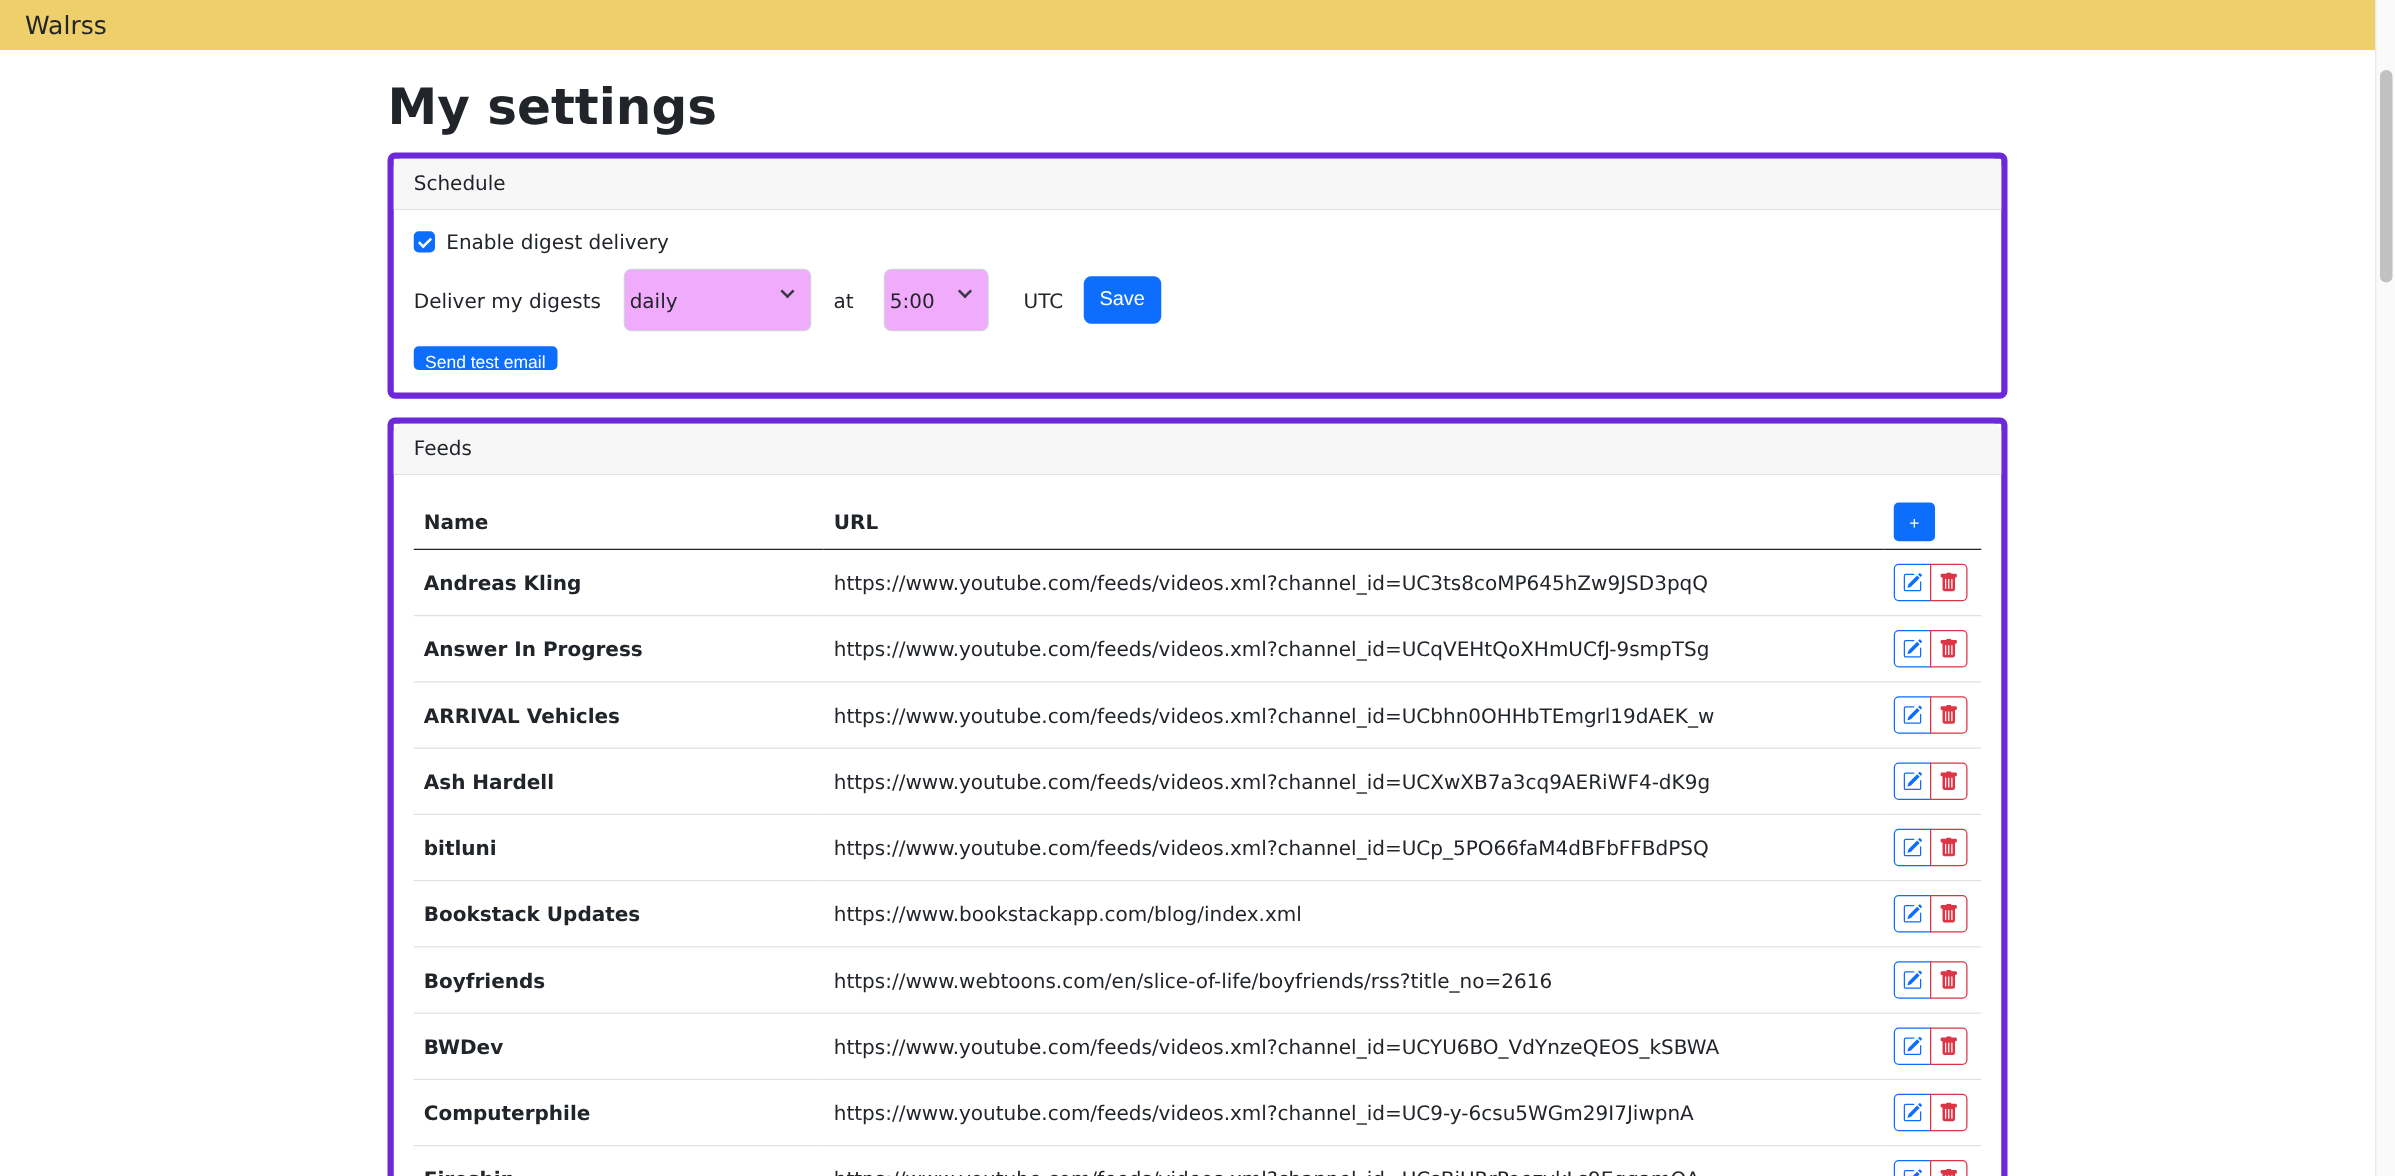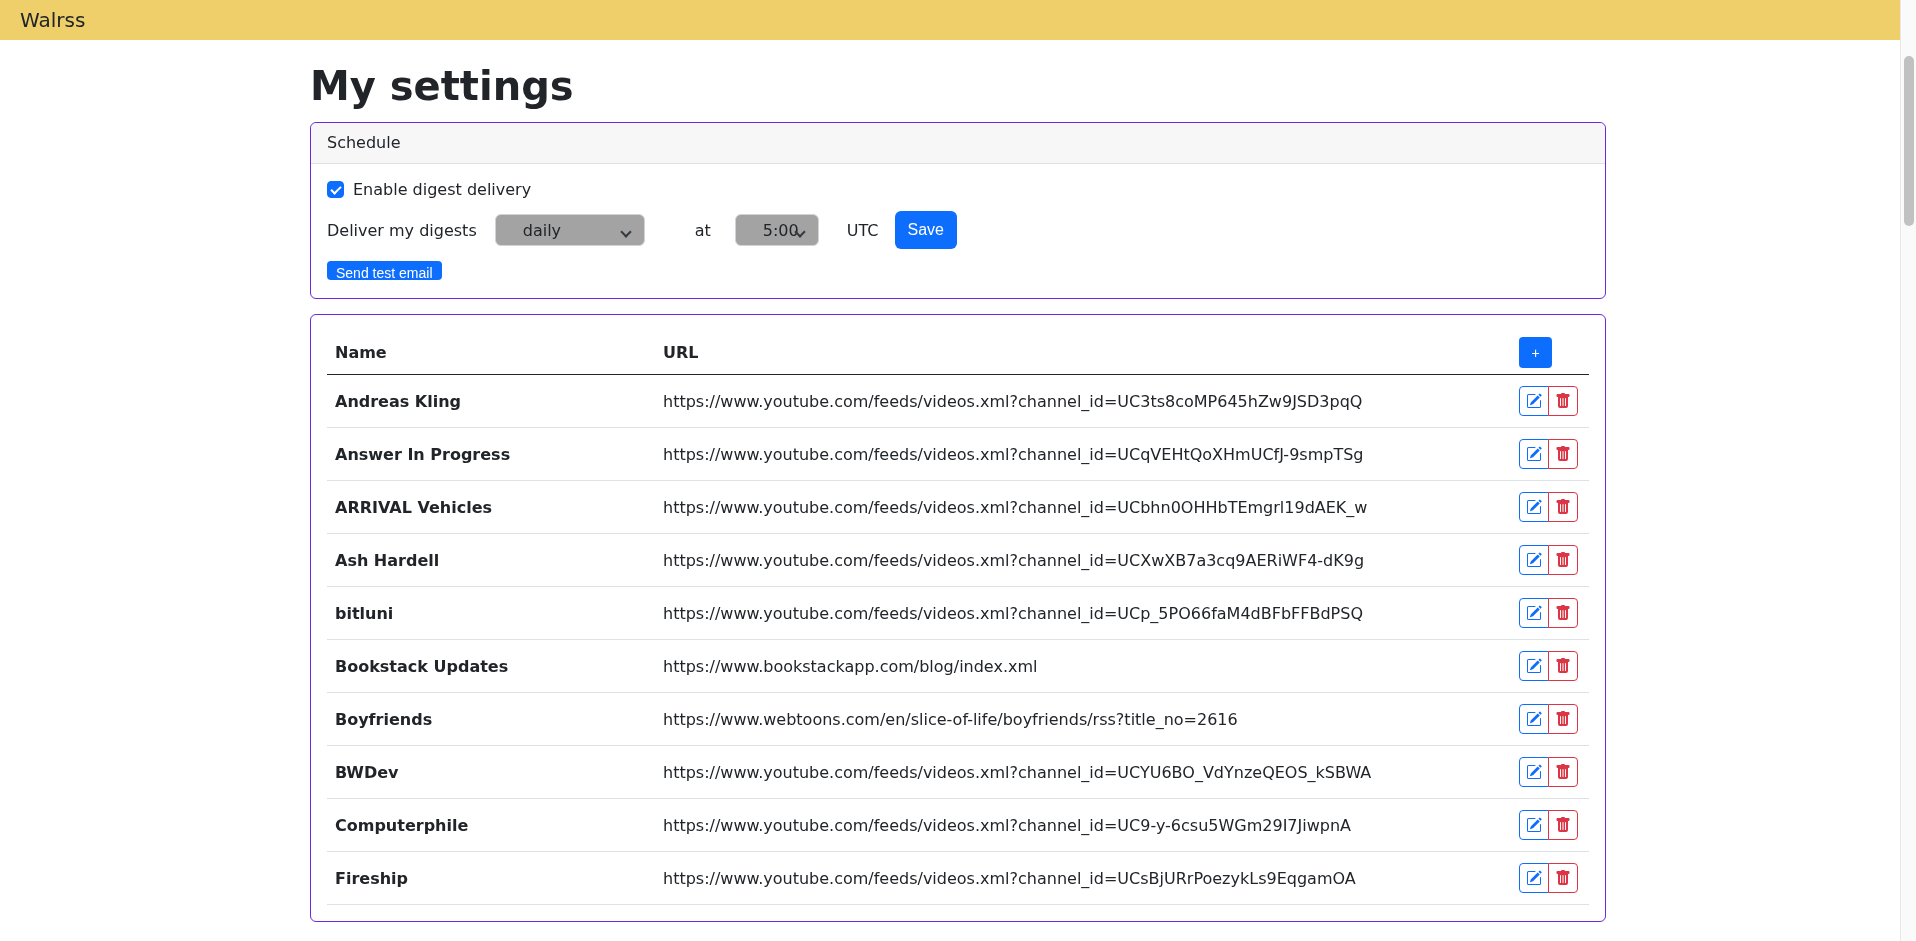--- a/index.html
+++ b/index.html
@@ -14,21 +14,21 @@
   .navbar {
     width:1900px; height:40px; background:#eecf6a;
     display:flex; align-items:center; padding:0 20px;
   }
   .brand { font-size:20px; color:#212529; text-decoration:none; }
 
   
   .main { width:1296px; margin-left:310px; }
   h1.page-title { font-size:40px; font-weight:700; line-height:48px; margin:22px 0 12px; }
 
-  .card { border:1px solid #6d28d9; border-radius:6px; background:#fff; }
+  .card { border:5px solid #6d28d9; border-radius:6px; background:#fff; }
   .card-schedule { margin-bottom:15px; }
   .card-header {
     background:#f7f7f8; padding:8px 16px; border-bottom:1px solid #dee2e6;
     border-radius:6px 6px 0 0; line-height:24px;
   }
   .card-body { padding:16px; }
 
   
   .enable-row { display:flex; align-items:center; margin-bottom:12px; }
   .checkbox {
@@ -36,31 +36,31 @@
     border-radius:4px; position:relative; display:inline-block; cursor:pointer;
   }
   .checkbox::after {
     content:""; position:absolute; left:5px; top:2px; width:4px; height:8px;
     border:solid #fff; border-width:0 2px 2px 0; transform:rotate(45deg);
   }
   .enable-label { margin-left:9px; }
 
   .controls-row { display:flex; align-items:center; margin-bottom:12px; }
   .select {
-    position:relative; height:32px; border:1px solid #ced4da; border-radius:6px;
-    background:#a3a3a3; display:inline-flex; align-items:center;
-    padding:6px 34px 6px 27px; cursor:pointer;
+    position:relative; height:50px; border:1px solid #ced4da; border-radius:6px;
+    background:#f0abfc; display:inline-flex; align-items:center;
+    padding:6px 34px 6px 4px; cursor:pointer;
   }
   .select .chev {
     position:absolute; right:14px; top:13px; width:8px; height:8px;
     border-right:2px solid #343a40; border-bottom:2px solid #343a40;
     transform:rotate(45deg);
   }
   .select-frequency { width:150px; margin-left:18px; }
-  .label-at { margin-left:50px; }
+  .label-at { margin-left:18px; }
   .select-time { width:84px; margin-left:24px; }
   .label-utc { margin-left:28px; }
 
   .btn { border:none; cursor:pointer; font-family:Liberation Sans, sans-serif; }
   .btn-primary {
     background:#0d6efd; color:#fff; border-radius:6px; font-size:16px;
     padding:6px 13px; height:38px; margin-left:16px;
   }
   .btn-sm-primary {
     background:#0d6efd; color:#fff; border-radius:4px; font-size:14px;
@@ -142,20 +142,21 @@
         </span>
         <span class="label-utc">UTC</span>
         <button class="btn btn-primary">Save</button>
       </div>
 
       <button class="btn btn-sm-primary">Send test email</button>
     </div>
   </section>
 
   <section class="card card-feeds">
+    <div class="card-header">Feeds</div>
     <div class="card-body">
       <table class="feeds">
         <thead>
           <tr>
             <th class="col-name">Name</th>
             <th>URL</th>
             <th class="col-actions">
               <button class="btn add-btn">+</button>
             </th>
           </tr>

